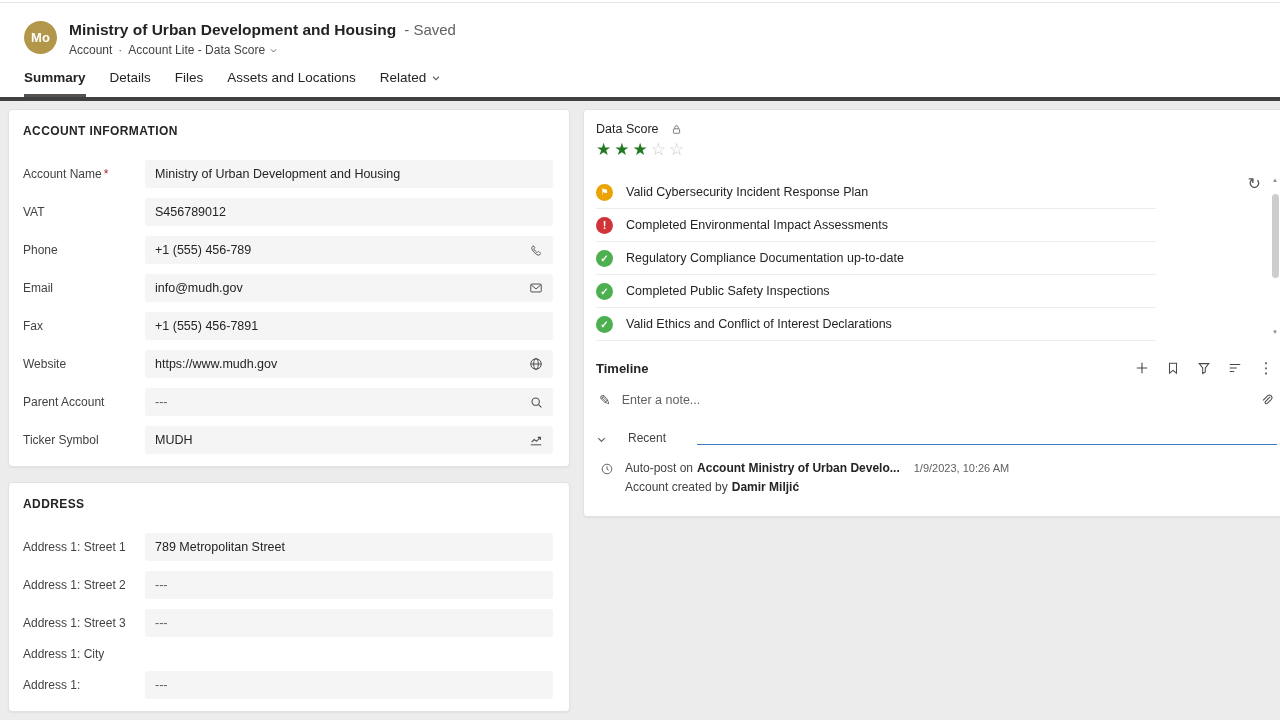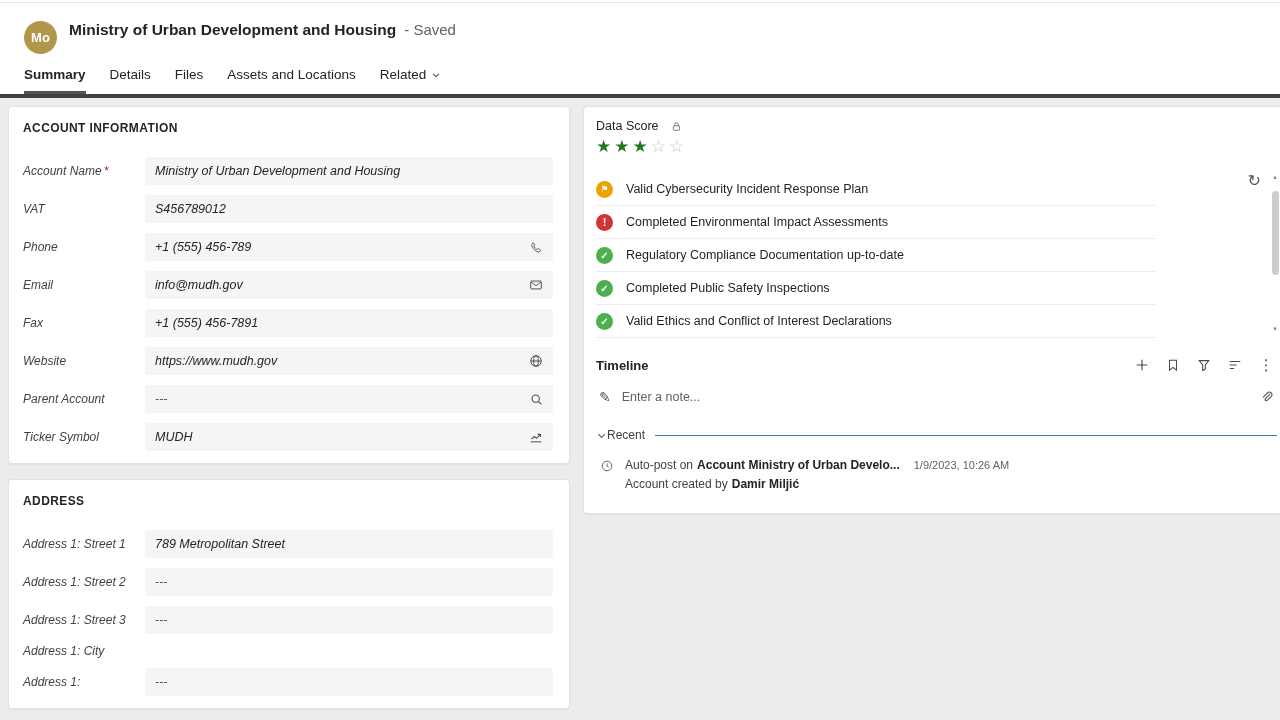--- a/index.html
+++ b/index.html
@@ -36,21 +36,21 @@
   .tab.active { font-weight:700; border-bottom-color:#55524f; }
 
   
   .main { display:flex; align-items:flex-start; gap:13px; padding:8px; }
   .left-col { width:562px; flex:0 0 562px; display:flex; flex-direction:column; gap:15px; }
   .card { background:#fff; border:1px solid #e2e2e2; border-radius:4px; box-shadow:0 1px 2px rgba(0,0,0,.05); }
   .card-pad { padding:14px 16px 12px 14px; }
   .section-title { font-size:12px; font-weight:700; letter-spacing:.4px; color:#242424; }
 
   .fields { margin-top:22px; display:flex; flex-direction:column; gap:10px; }
-  .field-row { display:flex; align-items:center;font-style:italic; }
+  .field-row { display:flex; align-items:center; }
   .field-label { flex:0 0 122px; width:122px; font-size:12px; color:#424242; padding-right:8px; }
   .req { color:#a4262c; margin-left:2px; }
   .field-input { flex:1; height:28px; background:#f5f5f5; border-radius:3px; display:flex; align-items:center; padding:0 4px 0 10px; font-size:12.5px; color:#242424; cursor:text; }
   .field-value { flex:1; white-space:nowrap; overflow:hidden; }
   .field-value.muted { color:#5c5c5c; }
   .input-icon { width:26px; height:24px; display:flex; align-items:center; justify-content:center; color:#4a4a4a; cursor:pointer; flex:0 0 26px; }
 
   
   .right-card { width:707px; flex:0 0 707px; padding:12px 12px 22px 12px; }
   .ds-header { display:flex; align-items:center; gap:12px; font-size:12.5px; color:#242424; }
@@ -77,21 +77,21 @@
   .tl-title { font-size:13px; font-weight:700; color:#242424; }
   .tl-actions { margin-left:auto; display:flex; align-items:center; gap:13px; padding-right:2px; }
   .tl-action { width:18px; height:18px; color:#4a4a4a; display:flex; align-items:center; justify-content:center; cursor:pointer; font-size:15px; }
   .tl-search { margin-top:9px; height:24px; background:#f4f4f4; border-radius:3px; display:flex; align-items:center; gap:7px; padding:0 8px; color:#616161; }
   .tl-search input { flex:1; border:none; background:transparent; outline:none; font-size:12px; color:#242424; font-family:inherit; }
   .tl-search input::placeholder { color:#616161; }
   .tl-note { display:flex; align-items:center; margin-top:8px; height:30px; padding:0 3px; cursor:text; }
   .pencil { color:#4a4a4a; font-size:14px; }
   .note-placeholder { margin-left:11px; flex:1; font-size:12.5px; color:#616161; }
   .paperclip { color:#4a4a4a; cursor:pointer; }
-  .tl-recent { display:flex; align-items:center; margin-top:16px; gap:0; cursor:pointer; }
+  .tl-recent { display:flex; align-items:flex-end; margin-top:16px; gap:21px; cursor:pointer; }
   .recent-label { font-size:12px; color:#424242; }
   .recent-line { flex:1; height:1px; background:var(--accent-blue,#3b79c9); margin-left:10px; }
   .tl-entry { display:flex; align-items:flex-start; margin-top:16px; padding-left:4px; cursor:pointer; }
   .entry-icon { color:#616161; margin-top:1px; }
   .entry-body { margin-left:11px; }
   .entry-line1 { font-size:12px; color:#424242; }
   .entry-prefix { margin-right:4px; }
   .entry-strong { font-weight:700; color:#242424; }
   .entry-time { margin-left:14px; color:#616161; font-size:11px; }
   .entry-line2 { margin-top:5px; font-size:12px; color:#424242; }
@@ -102,20 +102,32 @@
 <div class="top-hairline"></div>
 
 <header class="app-header">
   <div class="header-inner">
     <div class="avatar">Mo</div>
     <div class="title-block">
       <div class="title-row">
         <h1 class="page-title">Ministry of Urban Development and Housing</h1>
         <span class="saved-status">- Saved</span>
       </div>
+      <div class="breadcrumb">
+        <span>Account</span>
+        <span class="crumb-sep">·</span>
+        <span class="form-selector">
+          <span>Account Lite - Data Score</span>
+          <span class="chev">
+            <svg viewBox="0 0 12 12" width="9" height="9">
+                <path d="M2.5 4.5L6 8l3.5-3.5" fill="none" stroke="currentColor" stroke-width="1.3"></path>
+              </svg>
+          </span>
+        </span>
+      </div>
     </div>
   </div>
   <nav class="tabs">
     <div class="tab active">
         <span>Summary</span>
       </div>
     <div class="tab">
         <span>Details</span>
       </div>
     <div class="tab">

